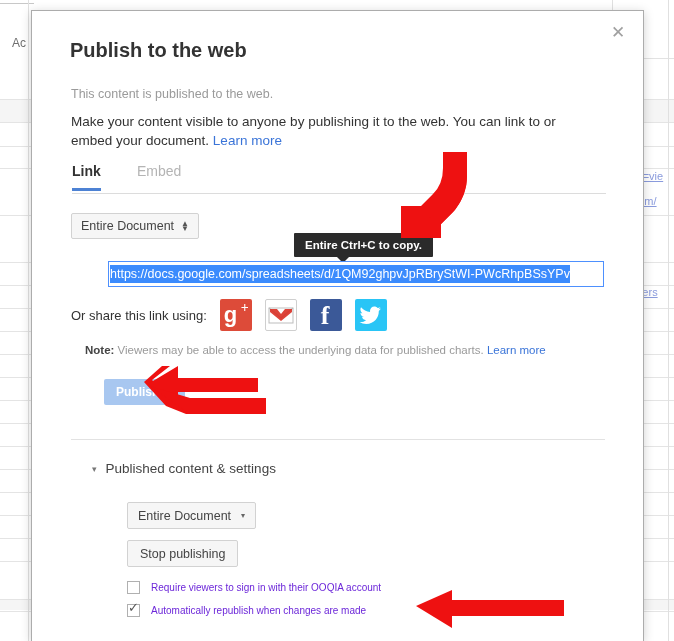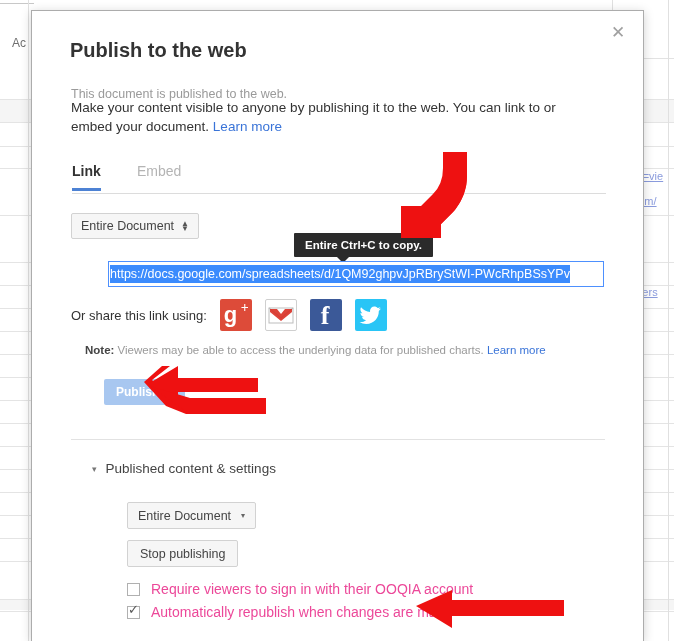--- a/index.html
+++ b/index.html
@@ -129,21 +129,21 @@
     position: absolute;
     left: 39px;
     top: 76px;
     font-size: 12.5px;
     color: #9a9a9a;
   }
 
   #description {
     position: absolute;
     left: 39px;
-    top: 87px;
+    top: 101px;
     width: 500px;
     font-size: 13.5px;
     color: #333333;
     line-height: 19px;
   }
   a.link {
     color: #3a74d8;
     text-decoration: none;
     cursor: pointer;
   }
@@ -420,22 +420,22 @@
     user-select: none;
     box-sizing: border-box;
   }
 
   .checkbox-row {
     position: absolute;
     left: 95px;
     display: flex;
     align-items: center;
     gap: 11px;
-    font-size: 14px;
-    color: #ec4899;
+    font-size: 10px;
+    color: #6d28d9;
     cursor: pointer;
     user-select: none;
   }
   #checkbox-signin { top: 570px; }
   #checkbox-republish { top: 593px; }
 
   .cbox {
     width: 13px;
     height: 13px;
     border: 1px solid #b0b0b0;
@@ -505,21 +505,21 @@
   <div class="sheet-cell-link" style="left:604px;top:195px;">haws.com/</div>
   <div class="sheet-cell-link" style="left:602px;top:286px;">sstore/Bers</div>
 </div>
 
 <div id="dialog">
 
   <div id="close-button">✕</div>
 
   <h1 id="dialog-title">Publish to the web</h1>
 
-  <div id="published-status">This document is published to the web.</div>
+  <div id="published-status">This content is published to the web.</div>
 
   <div id="description">
     <span>Make your content visible to anyone by publishing it to the web. You can link to or embed your document.</span>
     <a class="link">Learn more</a>
   </div>
 
   <div id="tabs">
     <div class="tab active">Link</div>
     <div class="tab inactive">Embed</div>
   </div>

